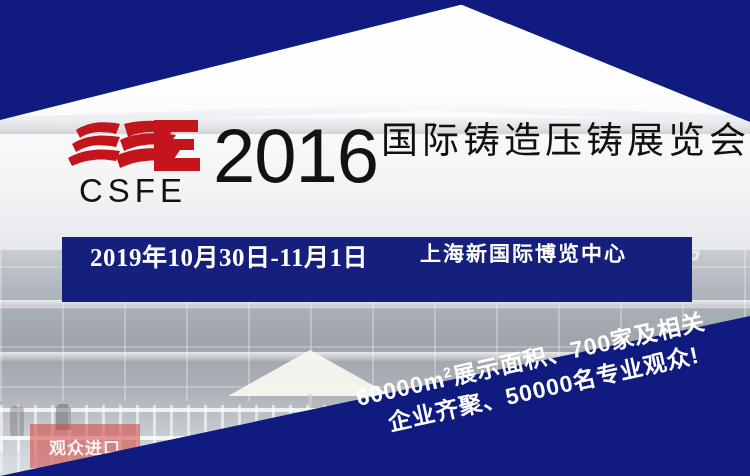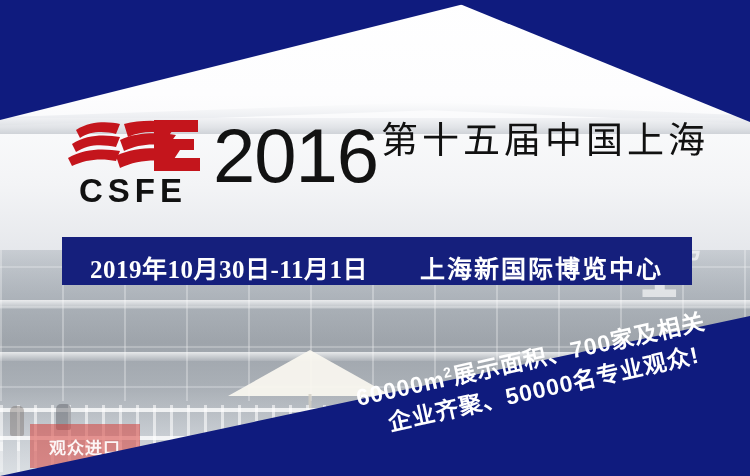--- a/index.html
+++ b/index.html
@@ -149,52 +149,52 @@
     position:absolute;left:0;bottom:0;width:750px;height:160px;
     background:#0f1b7e;
     clip-path:polygon(0 100%, 100% 0, 100% 100%);
   }
 
   
   .logo{position:absolute;left:58px;top:118px;width:150px;height:92px;}
   .logo svg{display:block;}
   .logo-word{
     position:absolute;left:0;top:56px;width:150px;
-    text-align:center;font-size:33px;font-weight:bold;letter-spacing:5px;
+    text-align:center;font-size:33px;font-weight:normal;letter-spacing:5px;
     color:#111;font-family:"Liberation Sans",sans-serif;line-height:1;
   }
 
   
   .year{
     position:absolute;left:213px;top:118px;
     font-size:76px;font-weight:400;color:#121212;line-height:1;
     letter-spacing:-1px;
     font-family:"Liberation Sans",sans-serif;
   }
   .cn-title{
     position:absolute;left:381px;top:119px;
     font-size:37px;font-weight:500;color:#111;
     line-height:43px;letter-spacing:4px;
     font-family:"Liberation Sans","DejaVu Sans",sans-serif;
     white-space:nowrap;
   }
 
   
   .infobar{
-    position:absolute;left:62px;top:237px;width:630px;height:48px;
+    position:absolute;left:62px;top:237px;width:630px;height:65px;
     background:#151f7c;
-    display:flex;align-items:flex-end;
+    display:flex;align-items:flex-start;
   }
   .infobar .date{
     color:#fff;font-size:25px;font-weight:bold;letter-spacing:.5px;
     margin-left:28px;
     font-family:"Liberation Serif","DejaVu Serif",serif;
   }
   .infobar .venue{
-    color:#fff;font-size:25px;font-weight:bold;letter-spacing:2px;
+    color:#fff;font-size:21px;font-weight:bold;letter-spacing:2px;
     margin-left:52px;
     font-family:"Liberation Sans","DejaVu Sans",sans-serif;
   }
 
   
   .tagline{
     position:absolute;left:352px;top:378px;
     transform:rotate(-12.5deg);
     transform-origin:left top;
     color:#ffffff;
@@ -260,21 +260,21 @@
         <path d="M62 22 C 80 13, 104 15, 118 17 L 110 28 C 96 25, 80 26, 66 33 Z"></path>
         <path d="M58 38 C 78 28, 104 30, 122 32 L 114 44 C 98 41, 78 42, 62 50 Z"></path>
         <path d="M96 2 L 140 2 L 140 14 L 112 14 L 112 21 L 136 21 L 136 32 L 112 32 L 112 40 L 142 40 L 142 53 L 96 53 Z"></path>
       </g>
     </svg>
     <div class="logo-word">CSFE</div>
   </div>
 
   <div class="year">2016</div>
   <div class="cn-title">
-    <div>第十五届中国上海</div>
+    <div>国际铸造压铸展览会</div>
   </div>
 
   <div class="infobar">
     <span class="date">2019年10月30日-11月1日</span>
     <span class="venue">上海新国际博览中心</span>
   </div>
 
   <div class="tagline">
     <div class="l1"><span>60000m</span><span class="sup">2</span><span>展示面积、700家及相关</span></div>
     <div class="l2">企业齐聚、50000名专业观众!</div>

